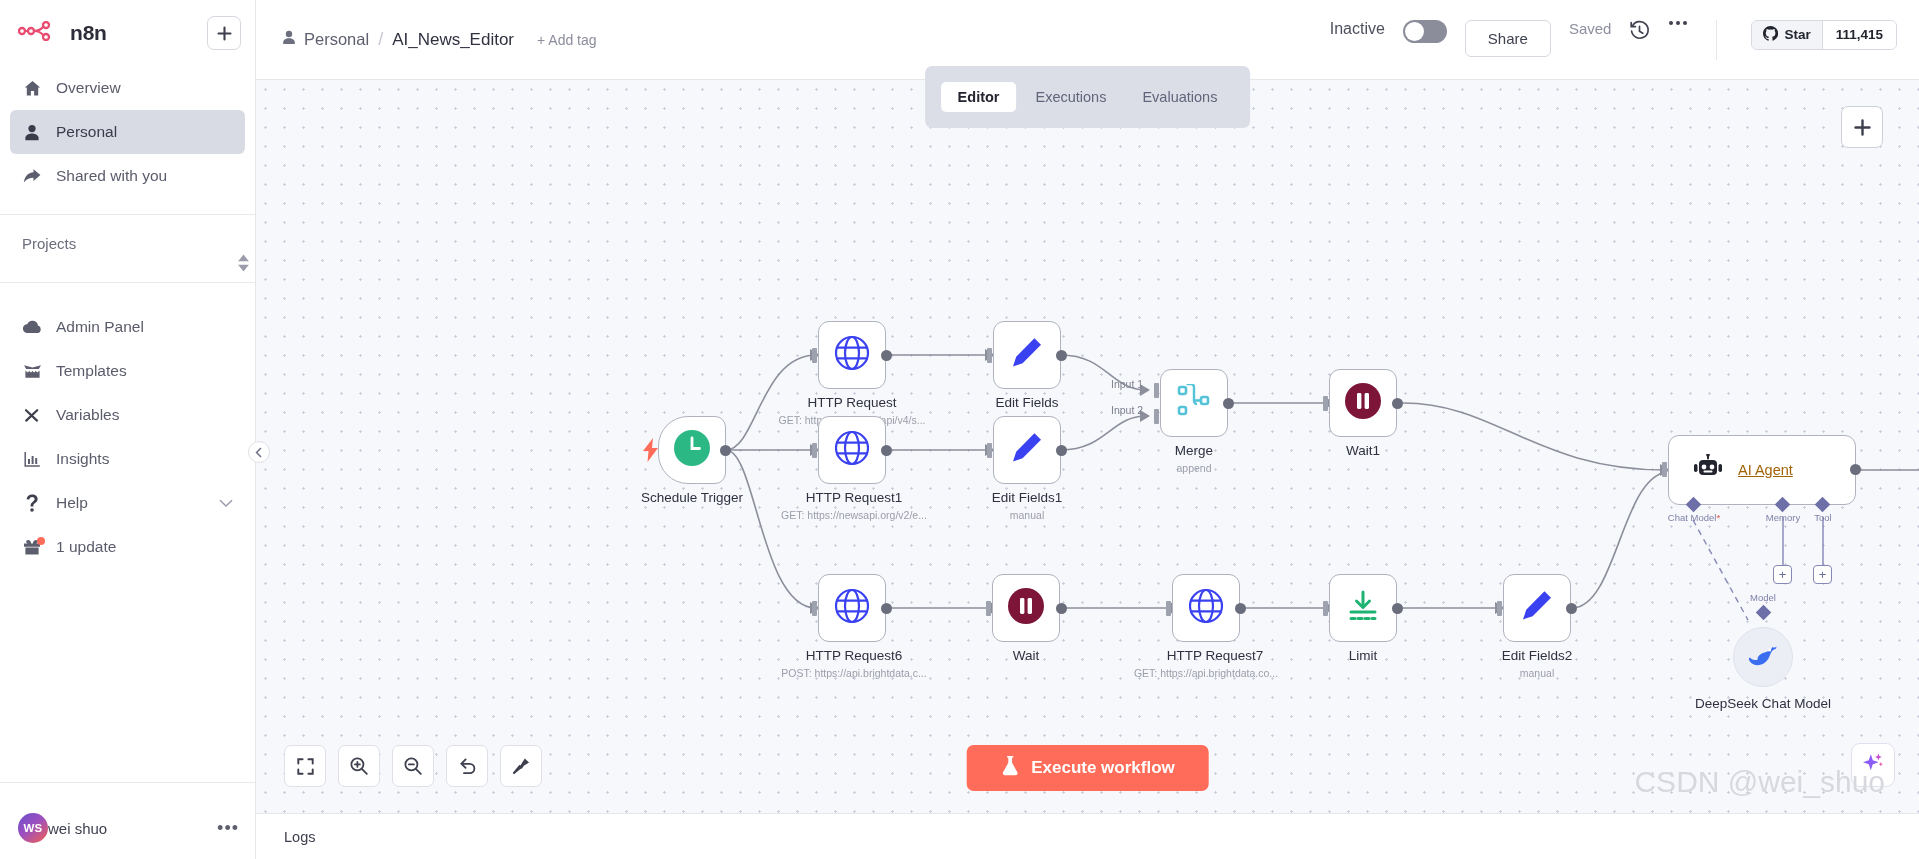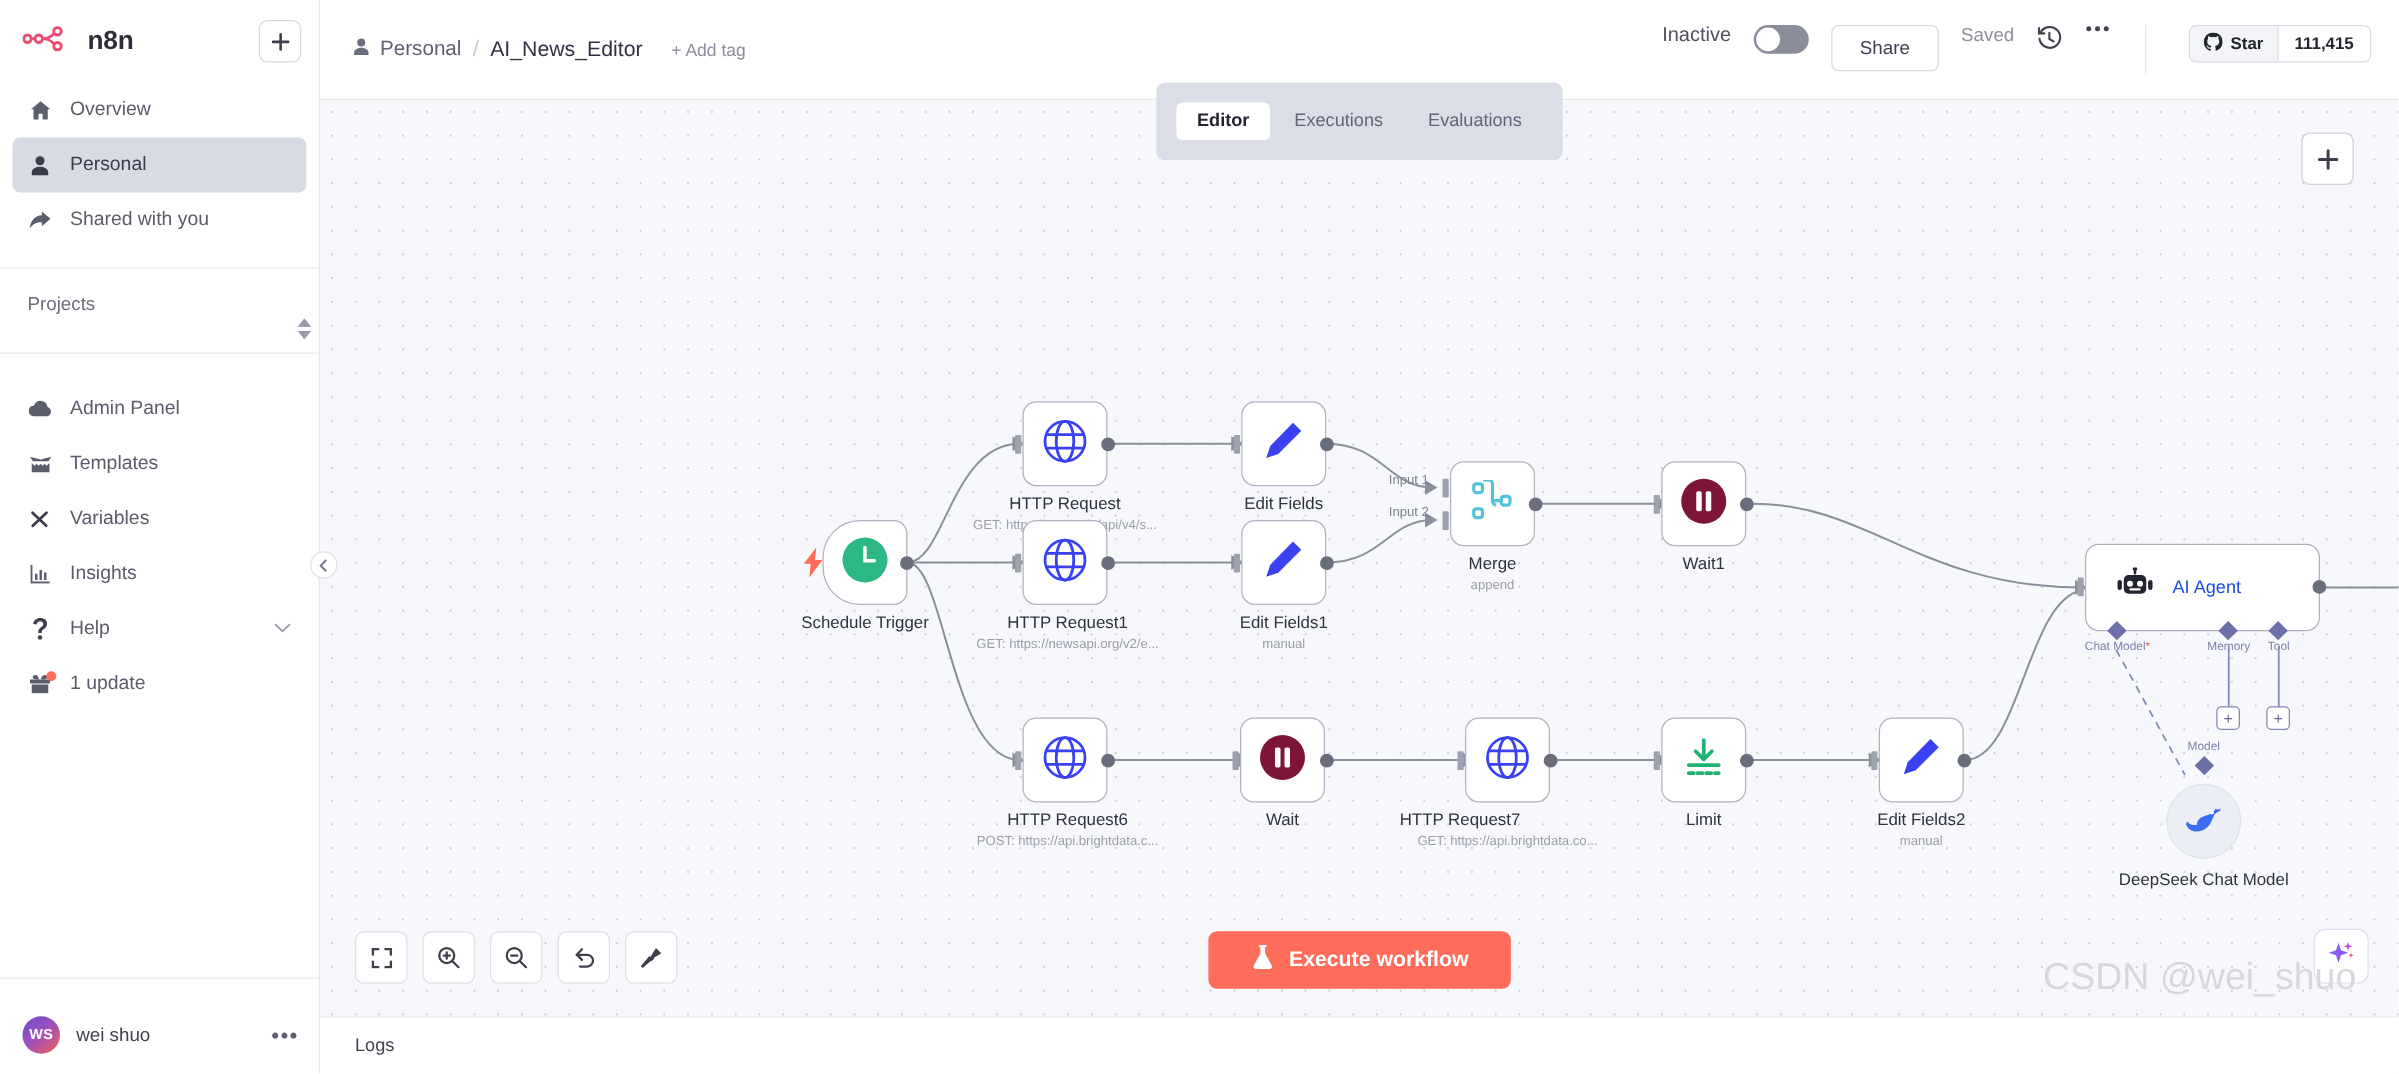--- a/index.html
+++ b/index.html
@@ -34,21 +34,21 @@
   .sb-sep { height: 1px; background: #e9e9ed; margin: 16px 0 0 0; }
   .sb-projects-label { padding: 20px 22px 8px 22px; font-size: 15px; color: #6b6d7c; }
   .sb-proj-row { position: relative; }
   .spin {
     position: absolute; right: 6px; top: 50%; transform: translateY(-50%);
     display: flex; flex-direction: column; gap: 3px; color: #9a9cab;
   }
   .sb-bottom { margin-top: auto; }
   .sb-user {
     border-top: 1px solid #e9e9ed; display: flex; align-items: center;
-    gap: 13px; padding: 30px 16px 16px 18px;
+    padding: 30px 16px 16px 18px;
   }
   .avatar {
     width: 30px; height: 30px; border-radius: 50%; flex: 0 0 30px;
     background: linear-gradient(140deg,#6b4ec9 0%, #9b4fc0 45%, #f4604f 100%);
     color:#fff; font-size: 11.5px; font-weight: 700;
     display: flex; align-items: center; justify-content: center; letter-spacing: .3px;
   }
   .user-name { font-size: 15px; color: #3f4150; flex: 1; }
   .dots { color: #5d5f6e; font-size: 18px; letter-spacing: 1px; cursor: pointer; line-height: 10px; }
   .badge-dot {
@@ -148,21 +148,21 @@
   .port-in {
     width: 5px; height: 15px; background: #9ea1ae; border-radius: 1px;
   }
   .edge { position: absolute; pointer-events: none; }
   .io-lbl { position: absolute; font-size: 10.5px; color: #7e8190; white-space: nowrap; }
 
   .agent-node {
     position: absolute; background: #fff; border: 1.4px solid #b0b3bf; border-radius: 11px;
     display: flex; align-items: center; gap: 13px; padding: 0 22px; cursor: pointer;
   }
-  .agent-title { font-size: 14.5px; color: #1d4ed8; }
+  .agent-title { font-size: 14.5px; color: #a16207; text-decoration: underline; }
   .diamond {
     position: absolute; width: 11px; height: 11px; background: #6d6fa8;
     transform: rotate(45deg);
   }
   .sub-lbl { position: absolute; font-size: 9.5px; color: #7d7fa8; white-space: nowrap; transform: translateX(-50%); }
   .plus-sq {
     position: absolute; width: 19px; height: 19px; border: 1.3px solid #8587b5;
     border-radius: 4px; background: #fff; display: flex; align-items: center;
     justify-content: center; font-size: 13px; color: #6a6c9c; cursor: pointer;
   }
@@ -606,21 +606,21 @@
         <span>
           <svg width="36" height="36" viewBox="0 0 36 36" fill="none" stroke="#3a41f0" stroke-width="2.2">
               <circle cx="18" cy="18" r="16"></circle>
               <ellipse cx="18" cy="18" rx="7" ry="16"></ellipse>
               <path d="M2.6 12.6h30.8M2.6 23.4h30.8"></path>
             </svg>
         </span>
       </div>
       <div class="port-in" style="left:910px;top:521px"></div>
       <div class="port-out" style="left:979px;top:523px"></div>
-      <div class="node-label" style="left:912px;top:568px">HTTP Request7</div>
+      <div class="node-label" style="left:959px;top:568px">HTTP Request7</div>
       <div class="node-sub" style="left:950px;top:587px">GET: https://api.brightdata.co...</div>
 
       <div class="node" style="left:1073px;top:494px">
         <span>
           <svg width="34" height="32" viewBox="0 0 34 32" fill="none" stroke="#1fb373" stroke-width="3">
             <path d="M17 2v13" stroke-linecap="round"></path>
               <path d="M10.5 11 17 17.5 23.5 11" stroke-linecap="round" stroke-linejoin="round"></path>
             <path d="M5 22h24" stroke-linecap="round"></path>
             <path d="M5 28.5h4M12 28.5h4M19 28.5h4M26 28.5h3" stroke-linecap="round"></path>
           </svg>

